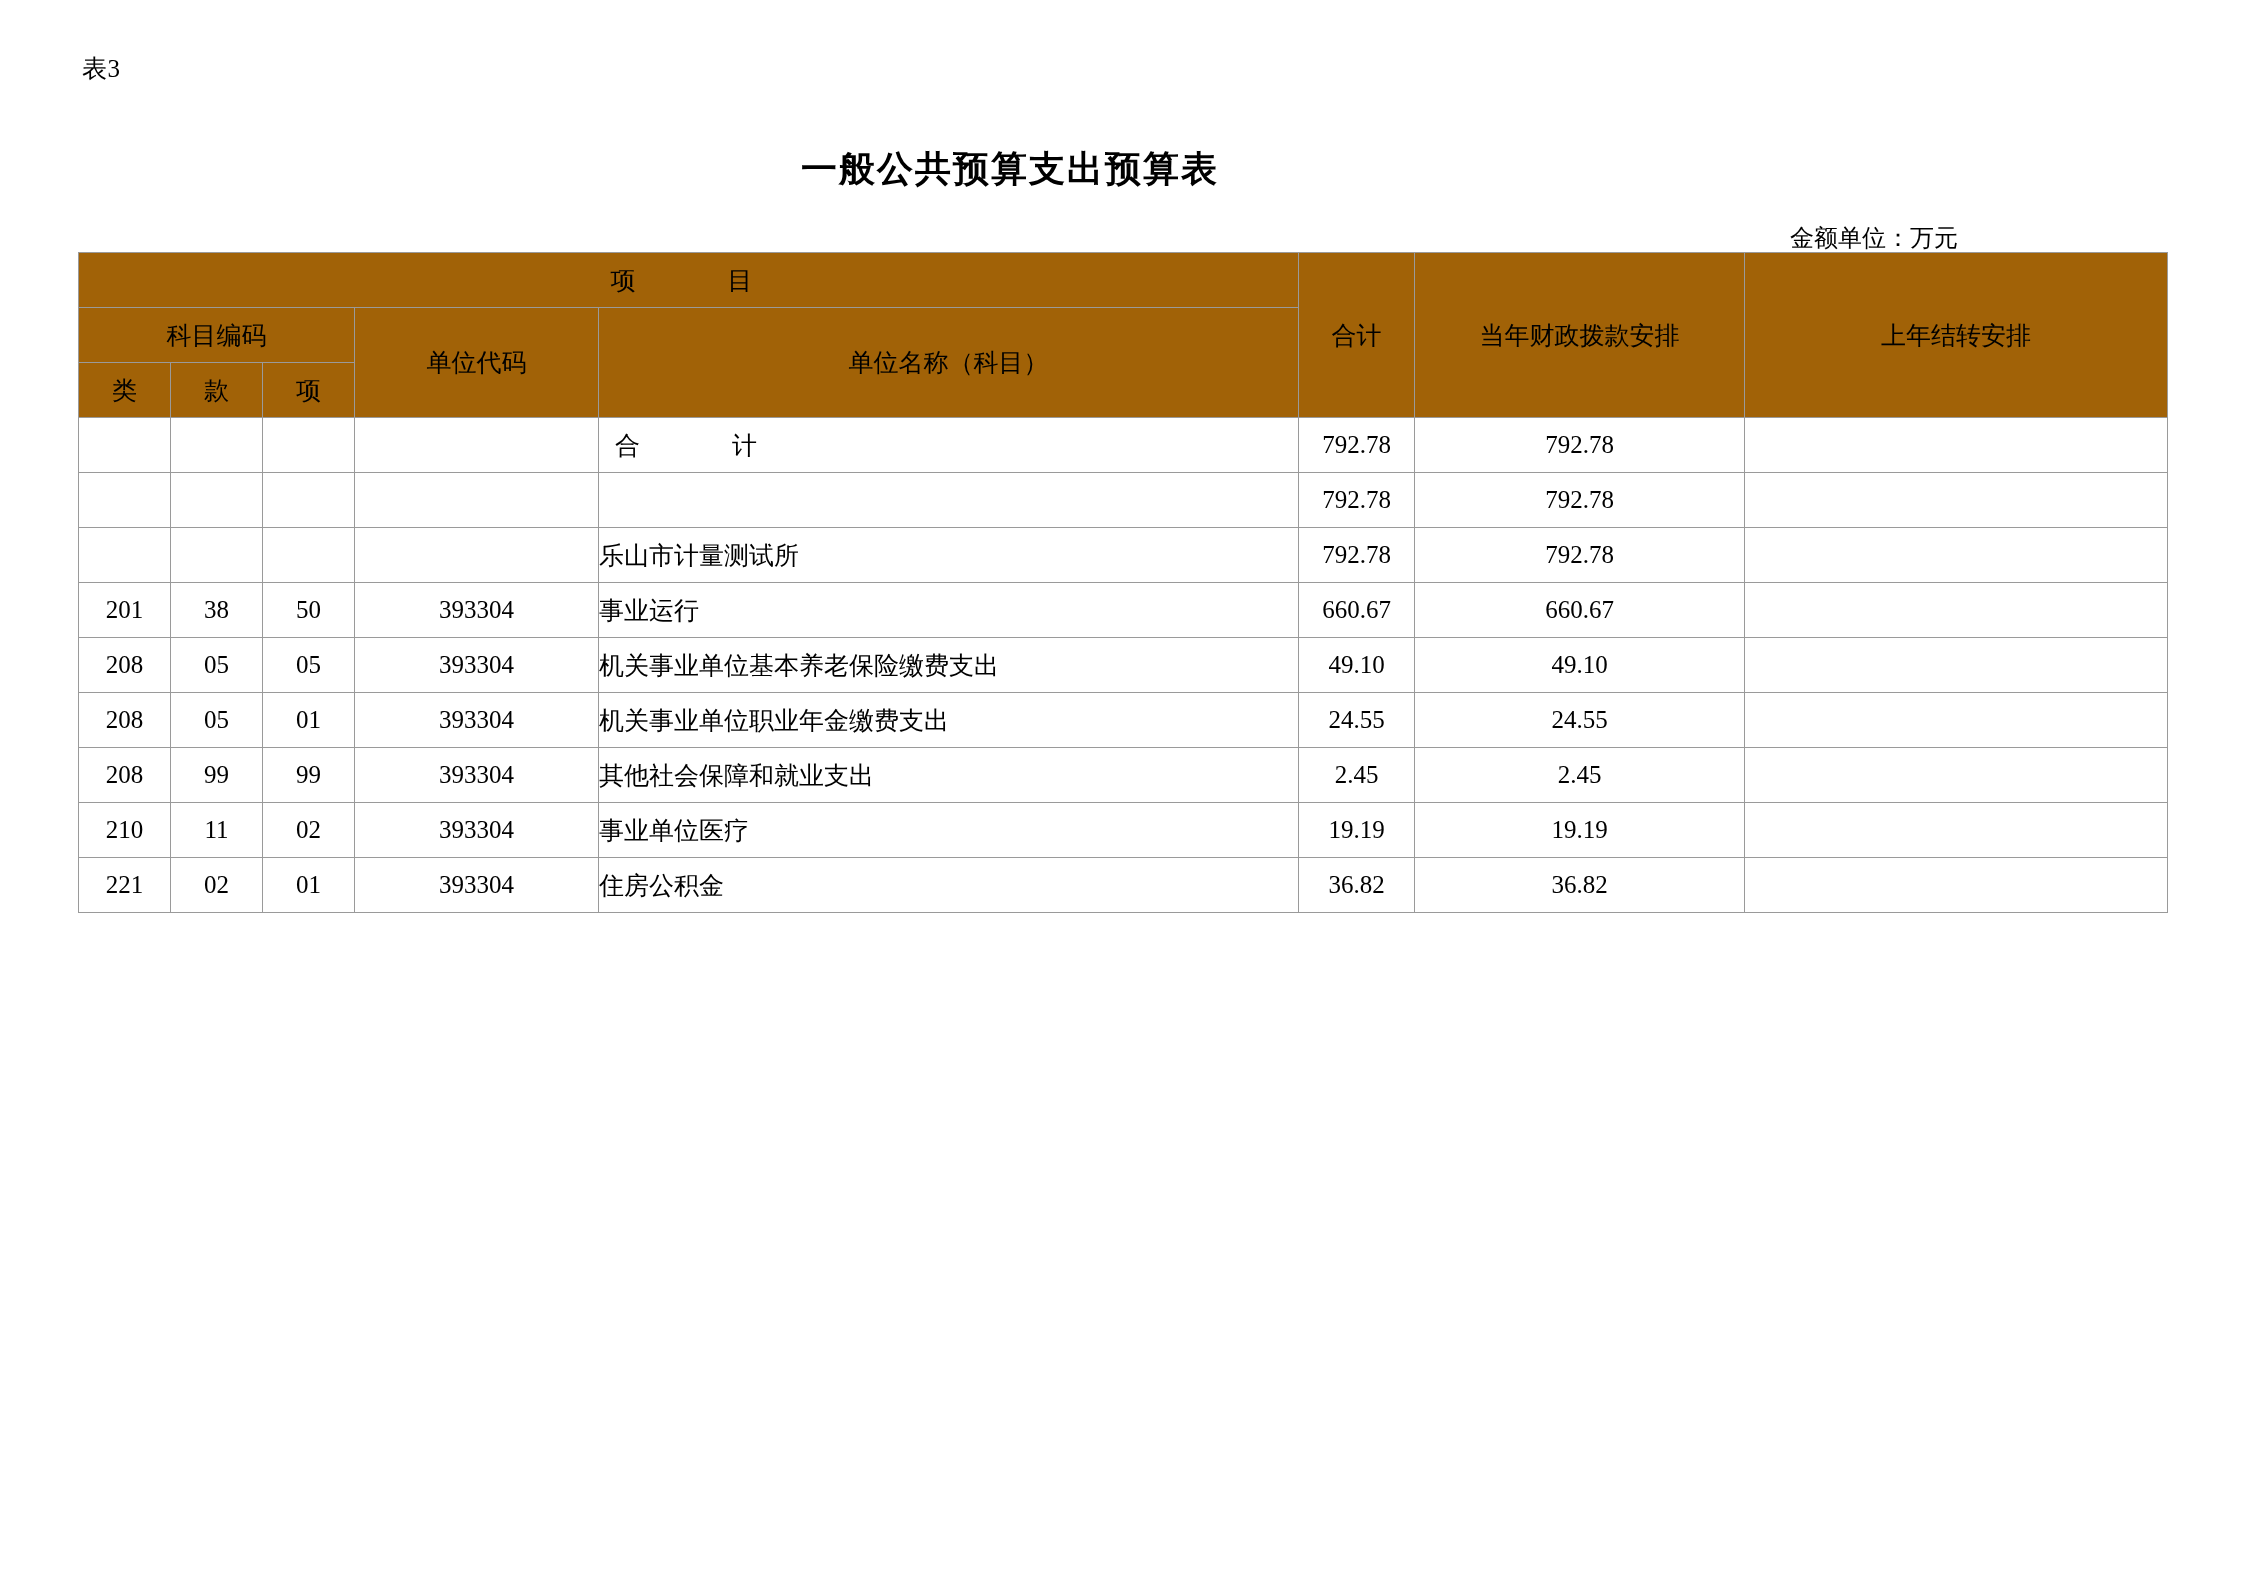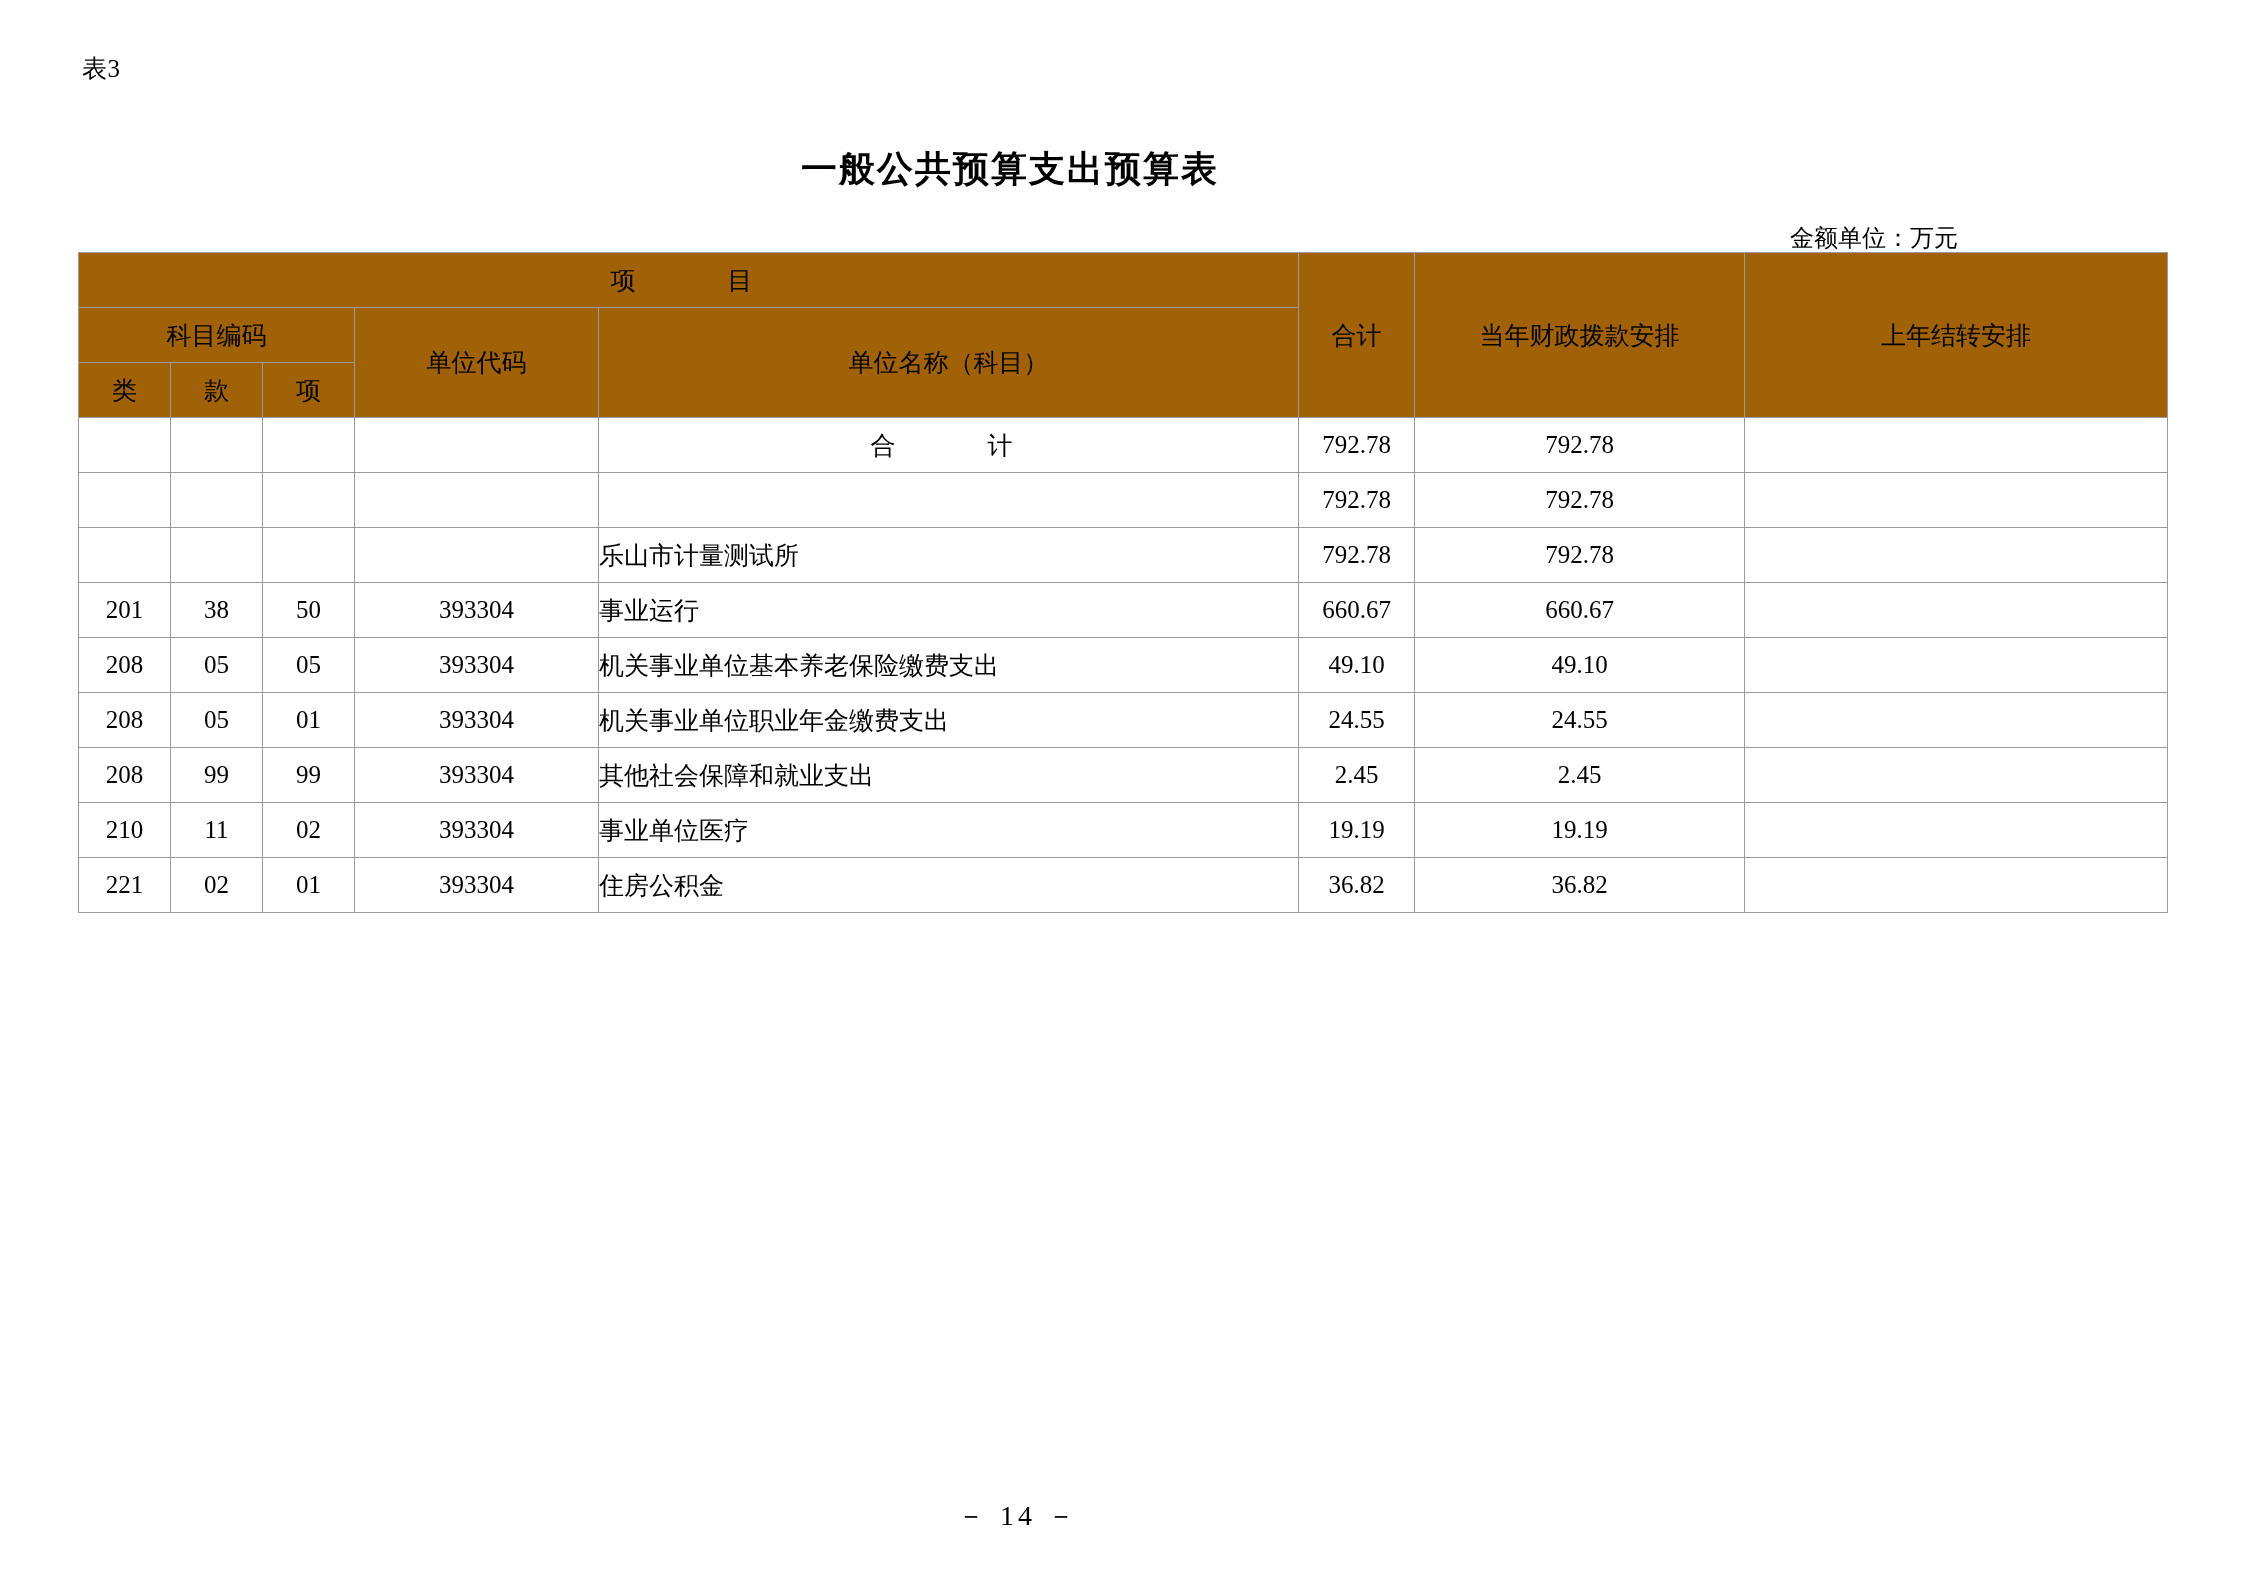--- a/index.html
+++ b/index.html
@@ -92,22 +92,21 @@
   }
   td.c-unitcode {
     text-align: center;
     padding-left: 6px;
   }
   td.c-unitname {
     text-align: left;
     padding-left: 28px;
   }
   td.c-unitname.center {
-    text-align: center;
-    padding-left: 0;
+    padding-left: 16px;
     letter-spacing: 14px;
   }
   td.c-num {
     text-align: center;
     padding-right: 16px;
     font-family: "Liberation Serif", serif;
   }
   td.c-blank {
     text-align: center;
   }
@@ -251,15 +250,14 @@
             <td class="c-unitcode">393304</td>
             <td class="c-unitname">住房公积金</td>
             <td class="c-num">36.82</td>
             <td class="c-num">36.82</td>
             <td class="c-blank"></td>
           </tr>
         </tbody>
     </table>
   </div>
 
-  <div class="page-number">－ 14 －</div>
 
 </div>
 
 </body></html>

